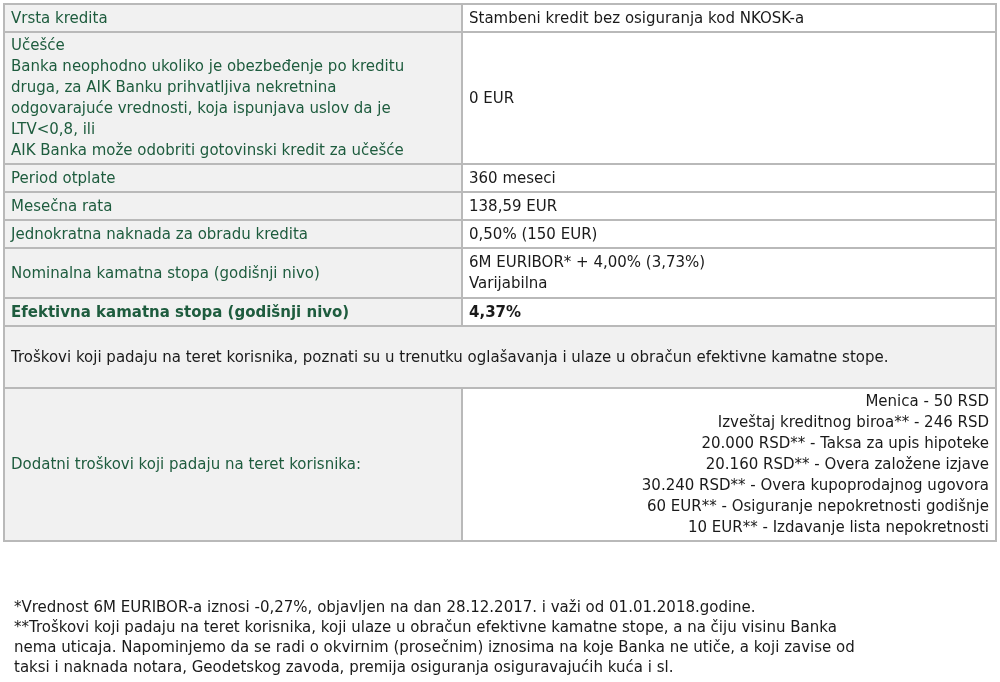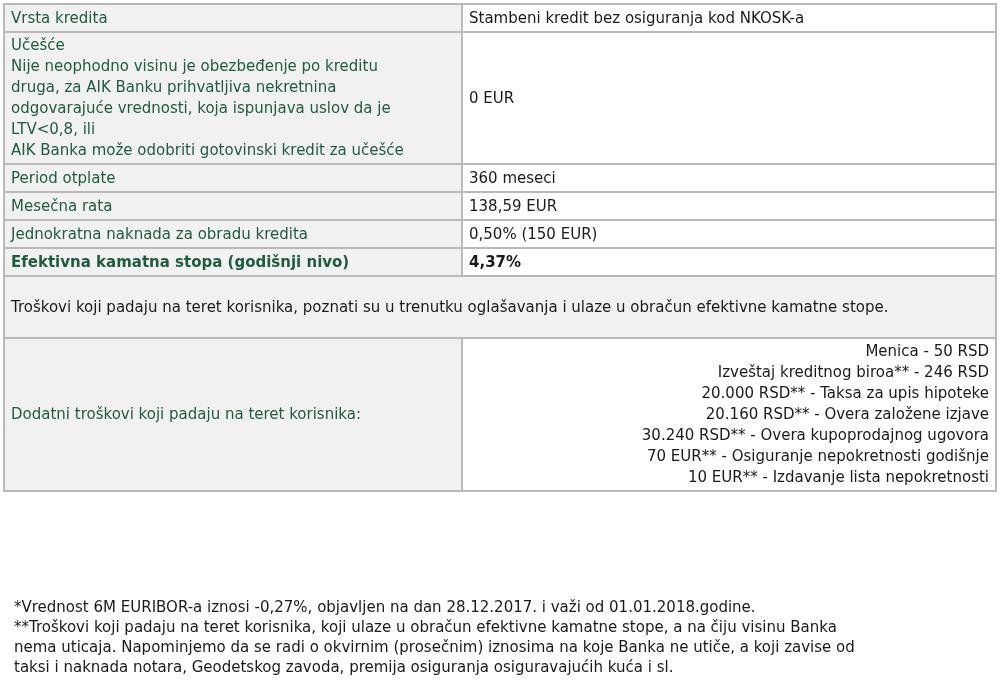--- a/index.html
+++ b/index.html
@@ -28,56 +28,63 @@
 <div class="wrap">
   <table class="loan">
     <tbody>
         <tr style="height:28px">
       <td class="lbl">Vrsta kredita</td>
       <td class="val">Stambeni kredit bez osiguranja kod NKOSK-a</td>
     </tr>
     <tr>
       <td class="lbl">
         <span class="line">Učešće</span>
-        <span class="line">Nije neophodno visinu je obezbeđenje po kreditu</span>
+        <span class="line">Banka neophodno ukoliko je obezbeđenje po kreditu</span>
         <span class="line">druga, za AIK Banku prihvatljiva nekretnina</span>
         <span class="line">odgovarajuće vrednosti, koja ispunjava uslov da je</span>
         <span class="line">LTV&lt;0,8, ili</span>
         <span class="line">AIK Banka može odobriti gotovinski kredit za učešće</span>
       </td>
       <td class="val">0 EUR</td>
     </tr>
     <tr style="height:28px">
       <td class="lbl">Period otplate</td>
       <td class="val">360 meseci</td>
     </tr>
     <tr style="height:28px">
       <td class="lbl">Mesečna rata</td>
       <td class="val">138,59 EUR</td>
     </tr>
     <tr style="height:28px">
       <td class="lbl">Jednokratna naknada za obradu kredita</td>
       <td class="val">0,50% (150 EUR)</td>
     </tr>
+    <tr style="height:50px">
+      <td class="lbl">Nominalna kamatna stopa (godišnji nivo)</td>
+      <td class="val">
+        <span class="line">6M EURIBOR* + 4,00% (3,73%)</span>
+        <span class="line">Varijabilna</span>
+      </td>
+    </tr>
     <tr style="height:28px">
       <td class="lbl bold">Efektivna kamatna stopa (godišnji nivo)</td>
       <td class="val bold">4,37%</td>
     </tr>
     <tr>
       <td class="full" colspan="2">Troškovi koji padaju na teret korisnika, poznati su u trenutku oglašavanja i ulaze u obračun efektivne kamatne stope.</td>
     </tr>
     <tr>
       <td class="lbl">Dodatni troškovi koji padaju na teret korisnika:</td>
       <td class="val costs">
         <span class="line">Menica - 50 RSD</span>
         <span class="line">Izveštaj kreditnog biroa** - 246 RSD</span>
         <span class="line">20.000 RSD** - Taksa za upis hipoteke</span>
         <span class="line">20.160 RSD** - Overa založene izjave</span>
         <span class="line">30.240 RSD** - Overa kupoprodajnog ugovora</span>
-        <span class="line">70 EUR** - Osiguranje nepokretnosti godišnje</span>
+        <span class="line">60 EUR** - Osiguranje nepokretnosti godišnje</span>
         <span class="line">10 EUR** - Izdavanje lista nepokretnosti</span>
       </td>
     </tr>
   </tbody>
     </table>
 
   <div class="notes">
     <span class="line">*Vrednost 6M EURIBOR-a iznosi -0,27%, objavljen na dan 28.12.2017. i važi od 01.01.2018.godine.</span>
     <span class="line">**Troškovi koji padaju na teret korisnika, koji ulaze u obračun efektivne kamatne stope, a na čiju visinu Banka</span>
     <span class="line">nema uticaja. Napominjemo da se radi o okvirnim (prosečnim) iznosima na koje Banka ne utiče, a koji zavise od</span>

